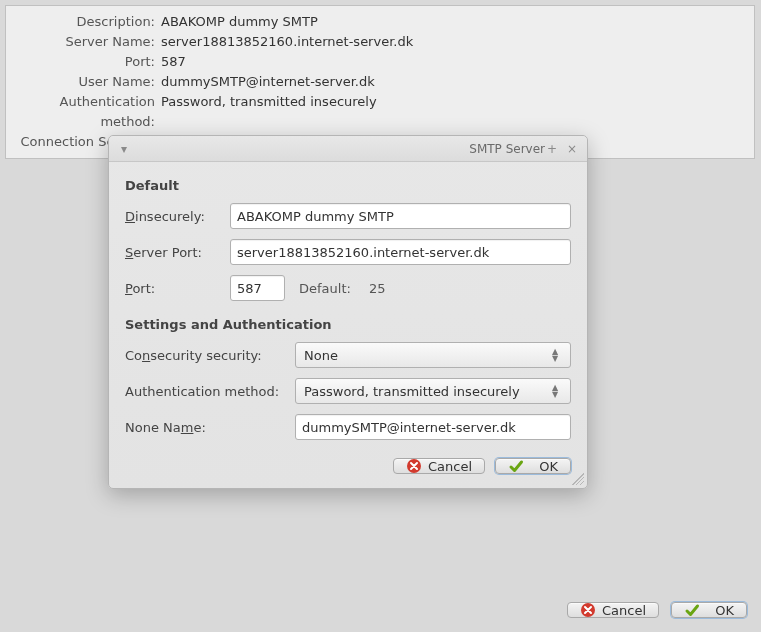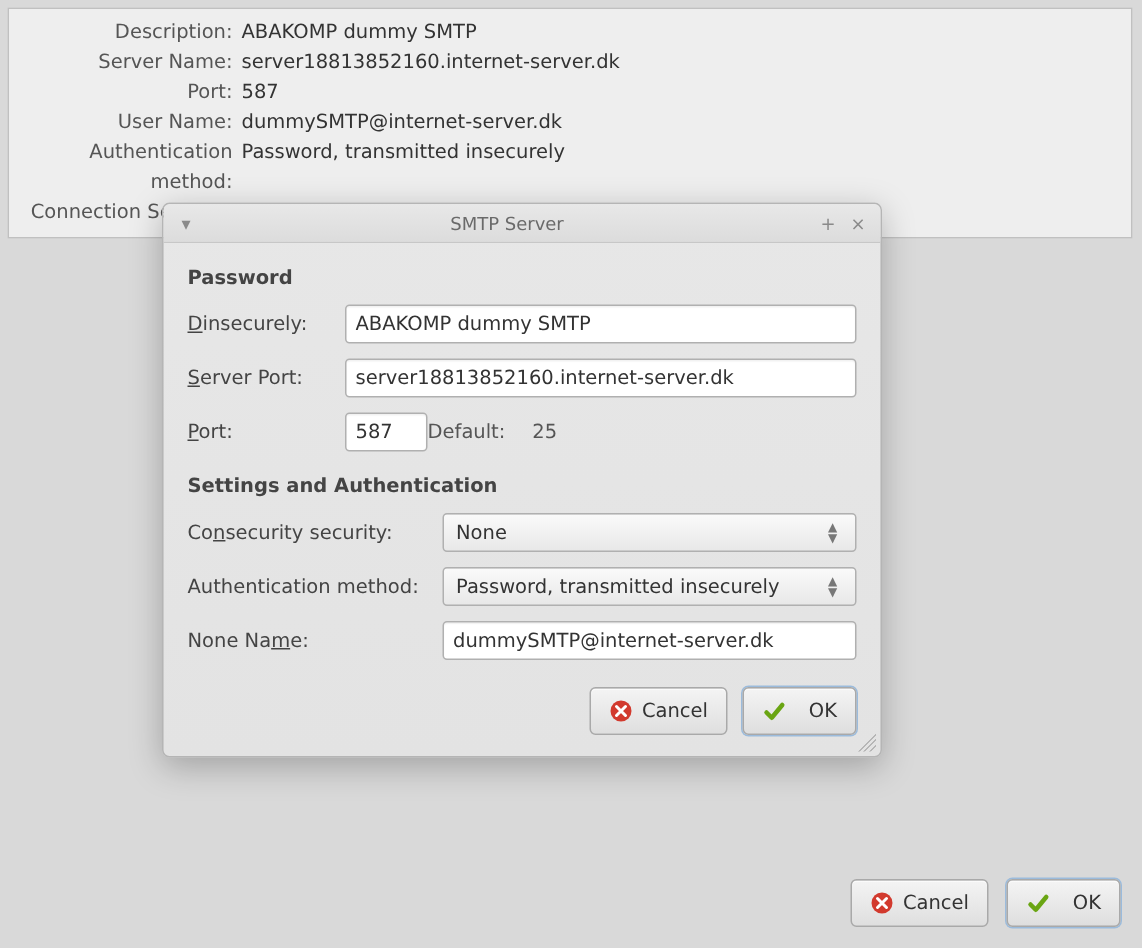--- a/index.html
+++ b/index.html
@@ -41,21 +41,21 @@
     display: flex; align-items: center;
     height: 26px;
     padding: 0 8px;
     background: linear-gradient(#e8e8e8,#dcdcdc);
     border-bottom: 1px solid #c7c7c7;
     border-radius: 5px 5px 0 0;
     color: #6a6a6a;
     font-size: 12px;
   }
   .titlebar .tb-icon { width: 14px; text-align:center; color:#8a8a8a; }
-  .titlebar .title { flex:1; text-align:center; }
+  .titlebar .title { flex:1; text-align:right; }
   .titlebar .tb-btn { width:14px; text-align:center; color:#8a8a8a; cursor:pointer; }
   .dialog-body { padding: 12px 16px 14px 16px; }
   .section-title { font-weight: bold; color:#444; margin: 4px 0 10px 0; }
   .form-row {
     display:flex; align-items:center;
     margin-bottom: 10px;
   }
   .form-label {
     width: 105px;
     color:#444;
@@ -67,21 +67,21 @@
     height:26px;
     border:1px solid #b0b0b0;
     border-radius:3px;
     background:#fff;
     padding: 0 6px;
     font: inherit;
     color:#333;
     box-shadow: inset 0 1px 1px rgba(0,0,0,0.06);
   }
   input.port { width:55px; flex:none; }
-  .default-port { color:#555; }
+  .default-port { margin-left:14px; color:#555; }
   .default-port .lab { margin-right:18px; }
   .select {
     flex:1;
     display:flex; align-items:center; justify-content:space-between;
     height:26px;
     border:1px solid #b0b0b0;
     border-radius:3px;
     background: linear-gradient(#fafafa,#e8e8e8);
     padding: 0 8px 0 8px;
     color:#333;
@@ -91,21 +91,21 @@
     width:10px; display:flex; flex-direction:column; gap:1px;
     color:#777; font-size:8px; line-height:6px;
   }
   .dialog-footer {
     display:flex; justify-content:flex-end; gap:10px;
     padding-top:8px;
   }
   .btn {
     display:inline-flex; align-items:center; gap:6px;
     min-width:76px;
-    height:32px;
+    height:16px;
     padding: 0 12px;
     border:1px solid #a9a9a9;
     border-radius:4px;
     background: linear-gradient(#f4f4f4,#dedede);
     color:#333;
     cursor:pointer;
     font:inherit;
     box-shadow: 0 1px 0 rgba(255,255,255,0.6) inset;
   }
   .btn .icn { width:16px; height:16px; display:inline-flex; align-items:center; justify-content:center; }
@@ -156,21 +156,21 @@
 </div>
 
 <div class="dialog">
   <div class="titlebar">
     <span class="tb-icon">▾</span>
     <span class="title">SMTP Server</span>
     <span class="tb-btn">+</span>
     <span class="tb-btn" style="margin-left:6px">×</span>
   </div>
   <div class="dialog-body">
-    <div class="section-title">Password</div>
+    <div class="section-title">Default</div>
 
     <div class="form-row">
       <div class="form-label"><span class="u">D</span><span>insecurely:</span></div>
       <input class="text" value="ABAKOMP dummy SMTP" style="">
     </div>
 
     <div class="form-row">
       <div class="form-label"><span class="u">S</span><span>erver Port:</span></div>
       <input class="text" value="server18813852160.internet-server.dk" style="">
     </div>

